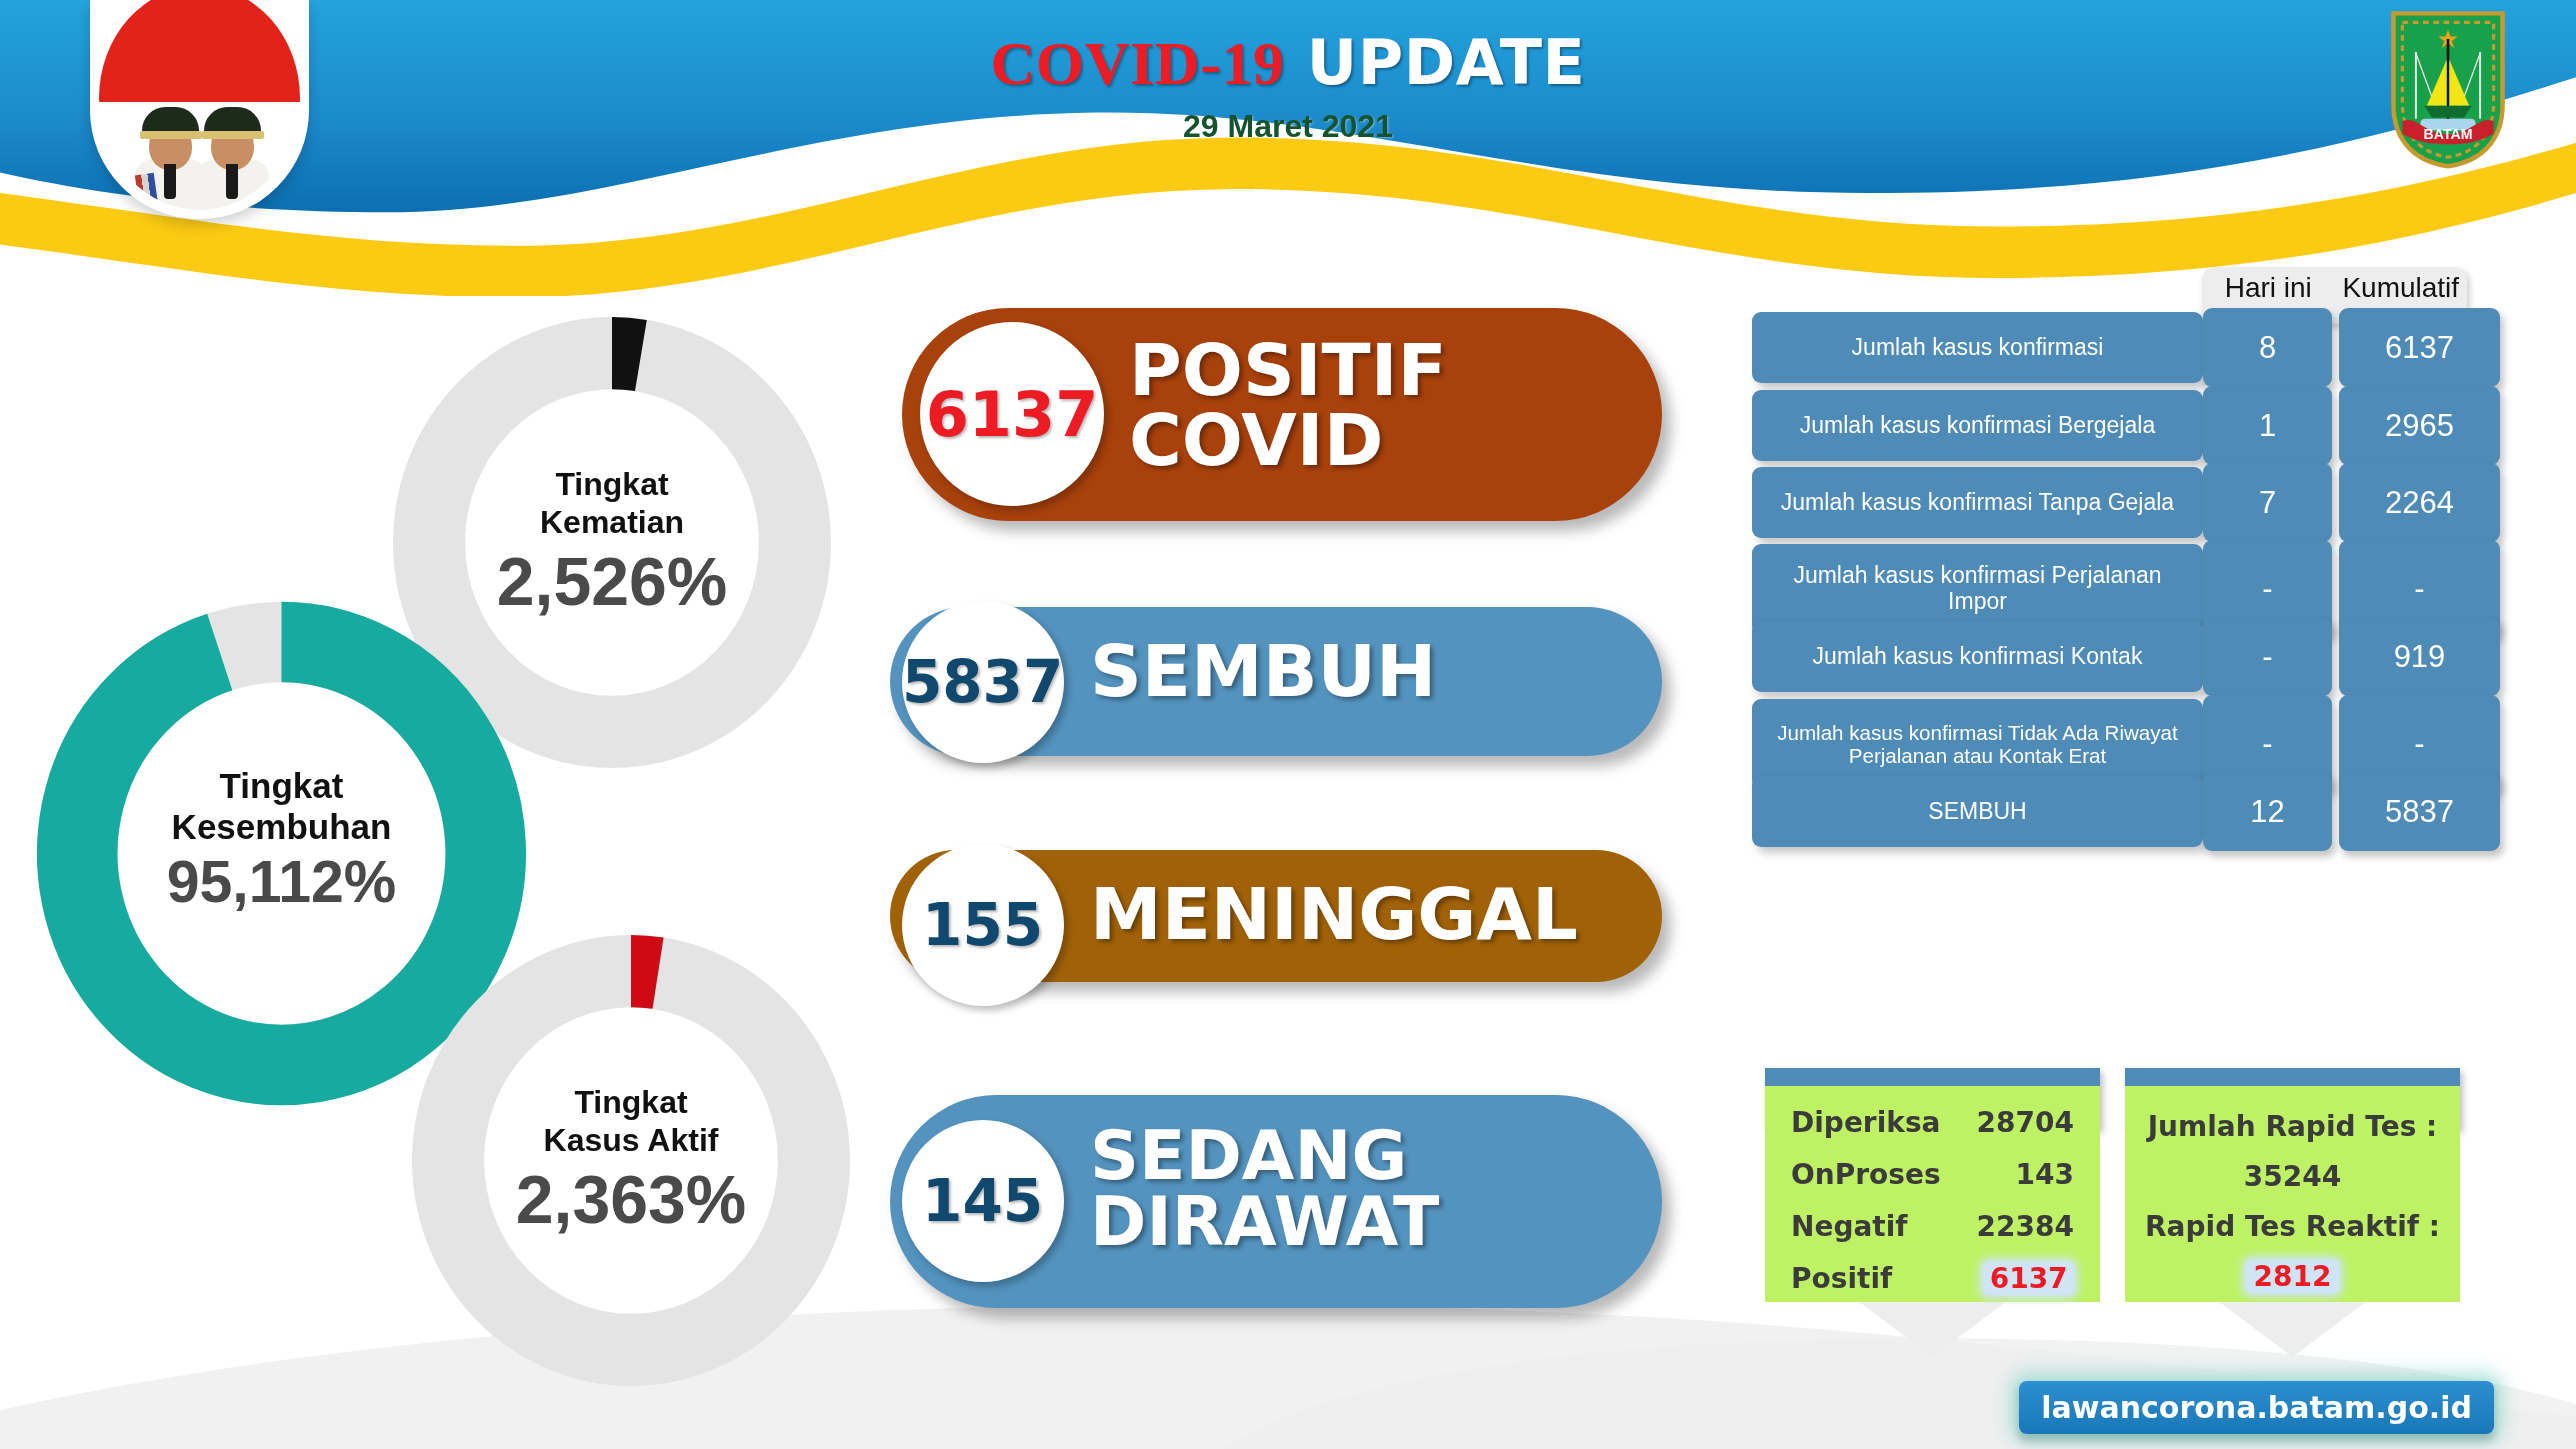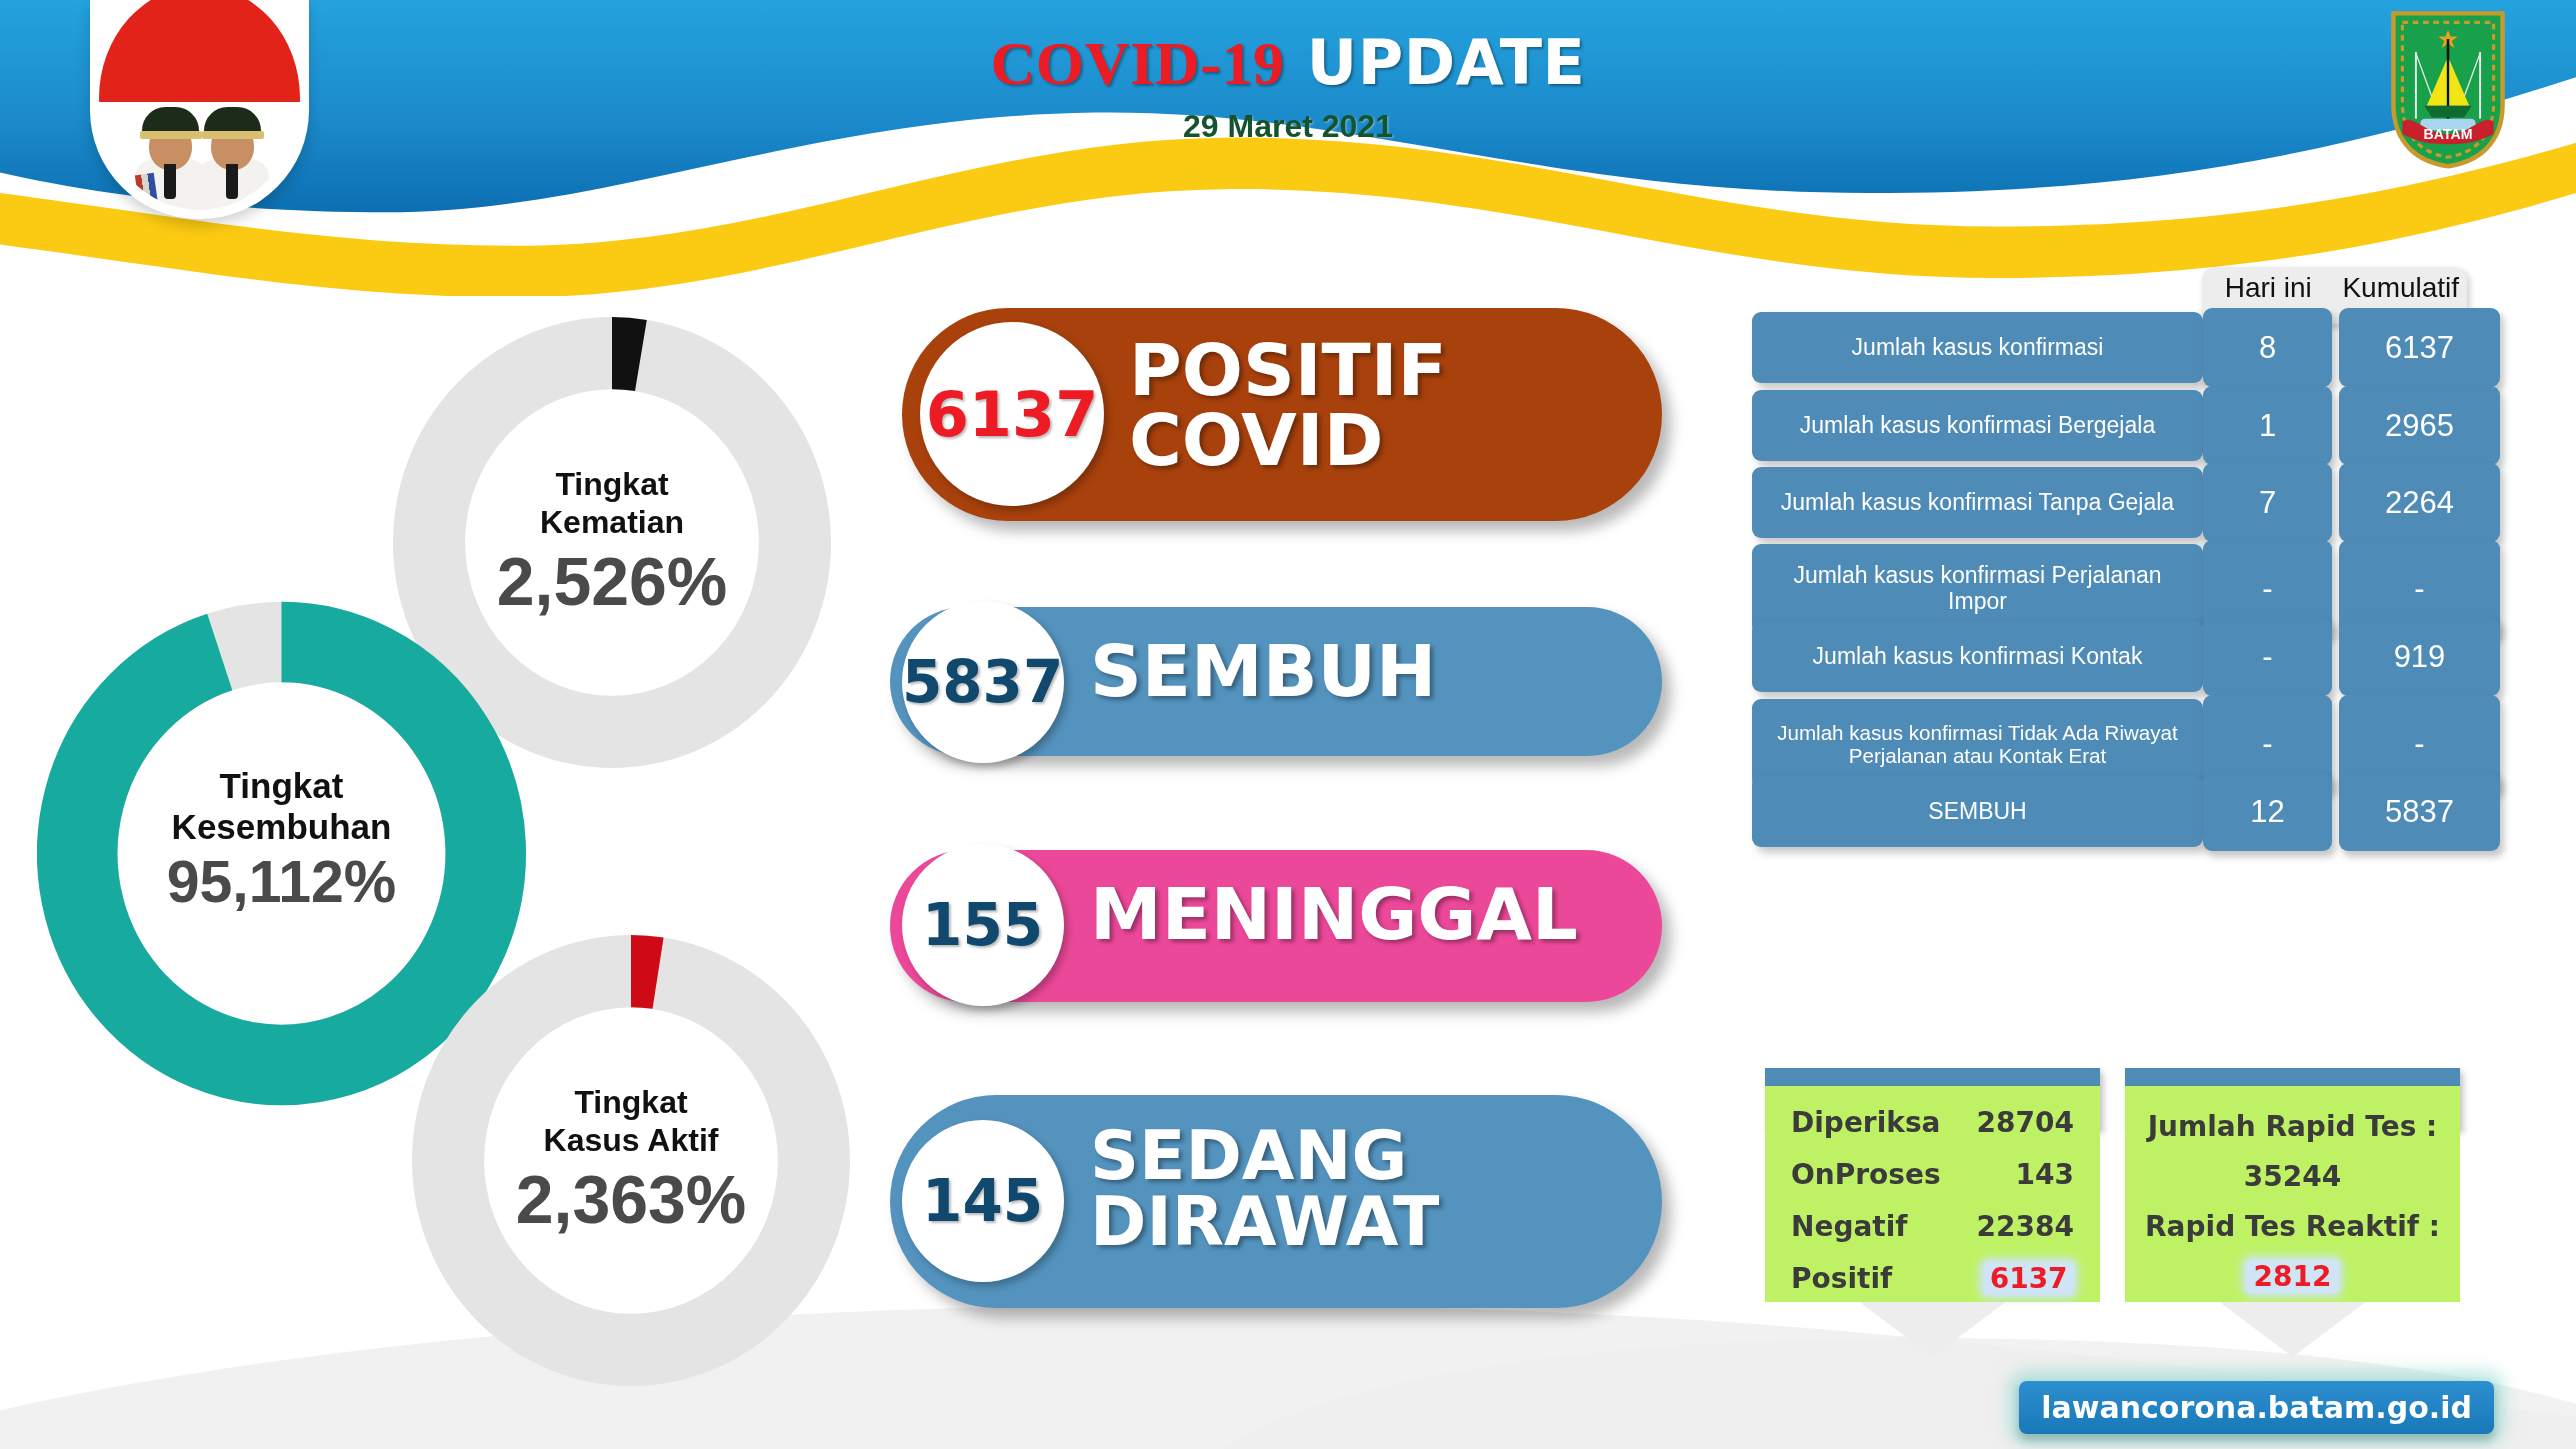--- a/index.html
+++ b/index.html
@@ -222,21 +222,21 @@
 
   <div class="pill" id="pill-1" style="left:890px;top:607px;width:772px;height:149px;background:#5393BE;">
     <div class="bubble" style="left:11.6px;top:-6.4px;width:162px;height:162px;">
       <span class="bnum" style="font-size:58px;color:#10486E;">5837</span>
     </div>
     <div class="ptxt" style="left:200px;top:30px;font-size:72px;">
       <div>SEMBUH</div>
     </div>
   </div>
 
-  <div class="pill" id="pill-2" style="left:890px;top:850px;width:772px;height:152px;background:#ec4899;">
+  <div class="pill" id="pill-2" style="left:890px;top:850px;width:772px;height:132px;background:#a16207;">
     <div class="bubble" style="left:11.6px;top:-6.4px;width:162px;height:162px;">
       <span class="bnum" style="font-size:58px;color:#10486E;">155</span>
     </div>
     <div class="ptxt" style="left:200px;top:30px;font-size:72px;">
       <div>MENINGGAL</div>
     </div>
   </div>
 
   <div class="pill" id="pill-3" style="left:890px;top:1095px;width:772px;height:213px;background:#5393BE;">
     <div class="bubble" style="left:11.6px;top:24.5px;width:162px;height:162px;">

